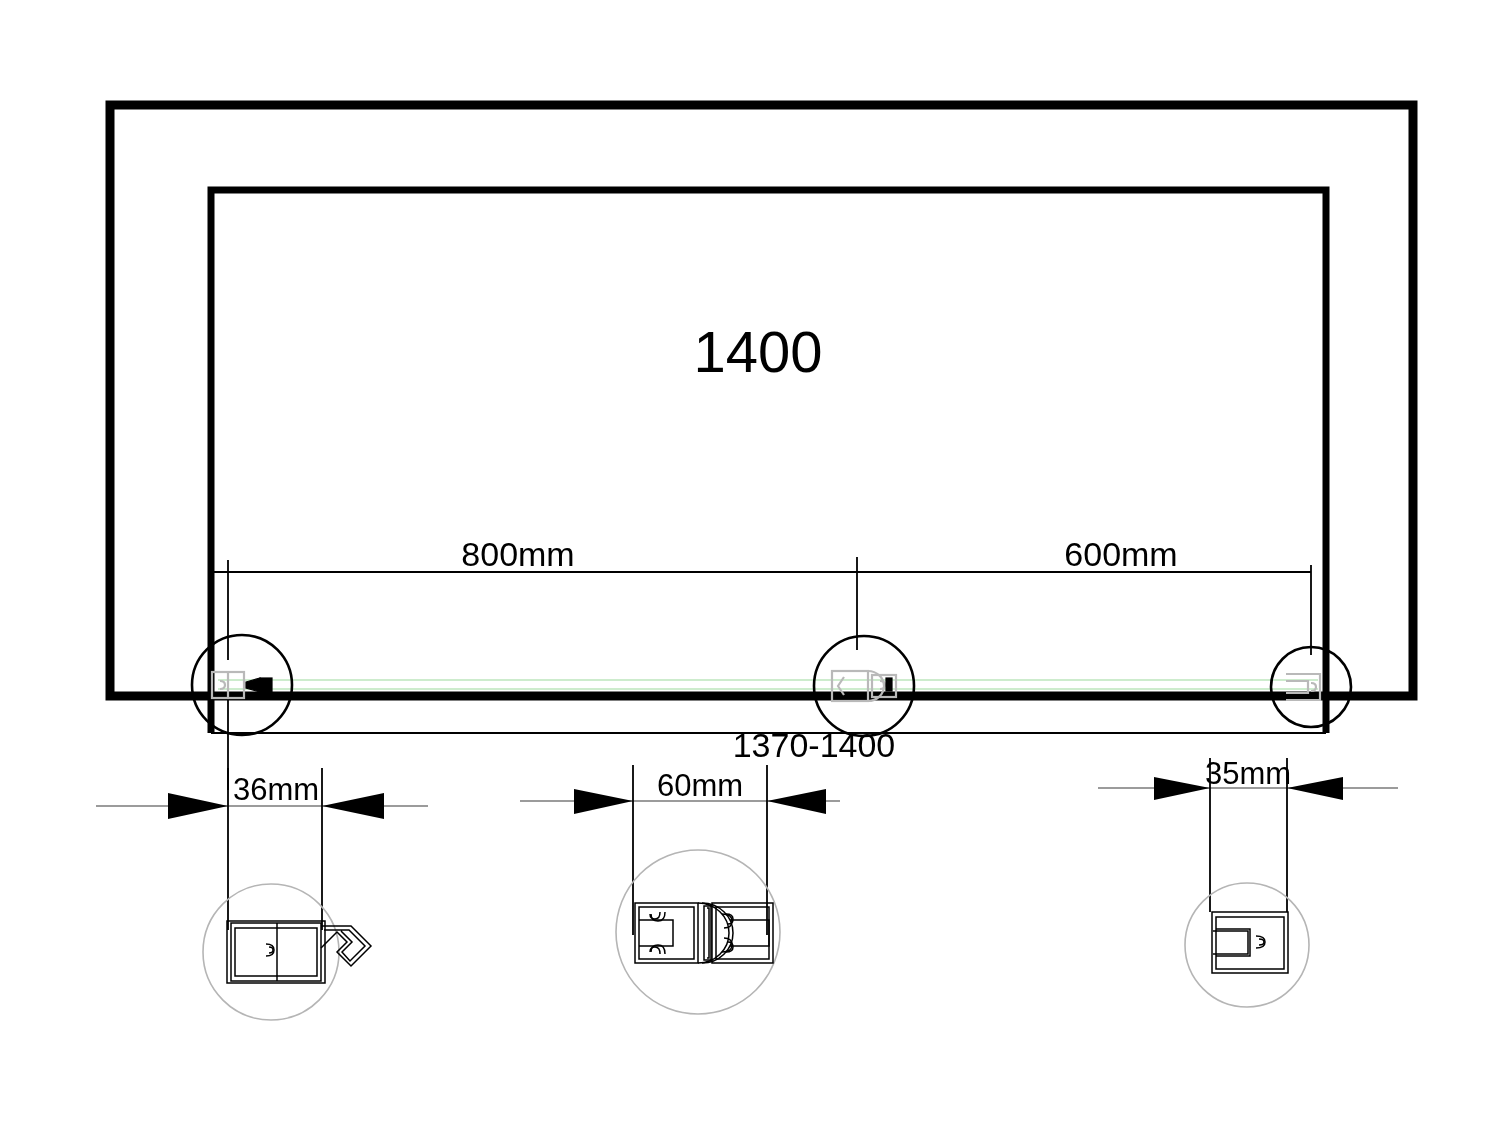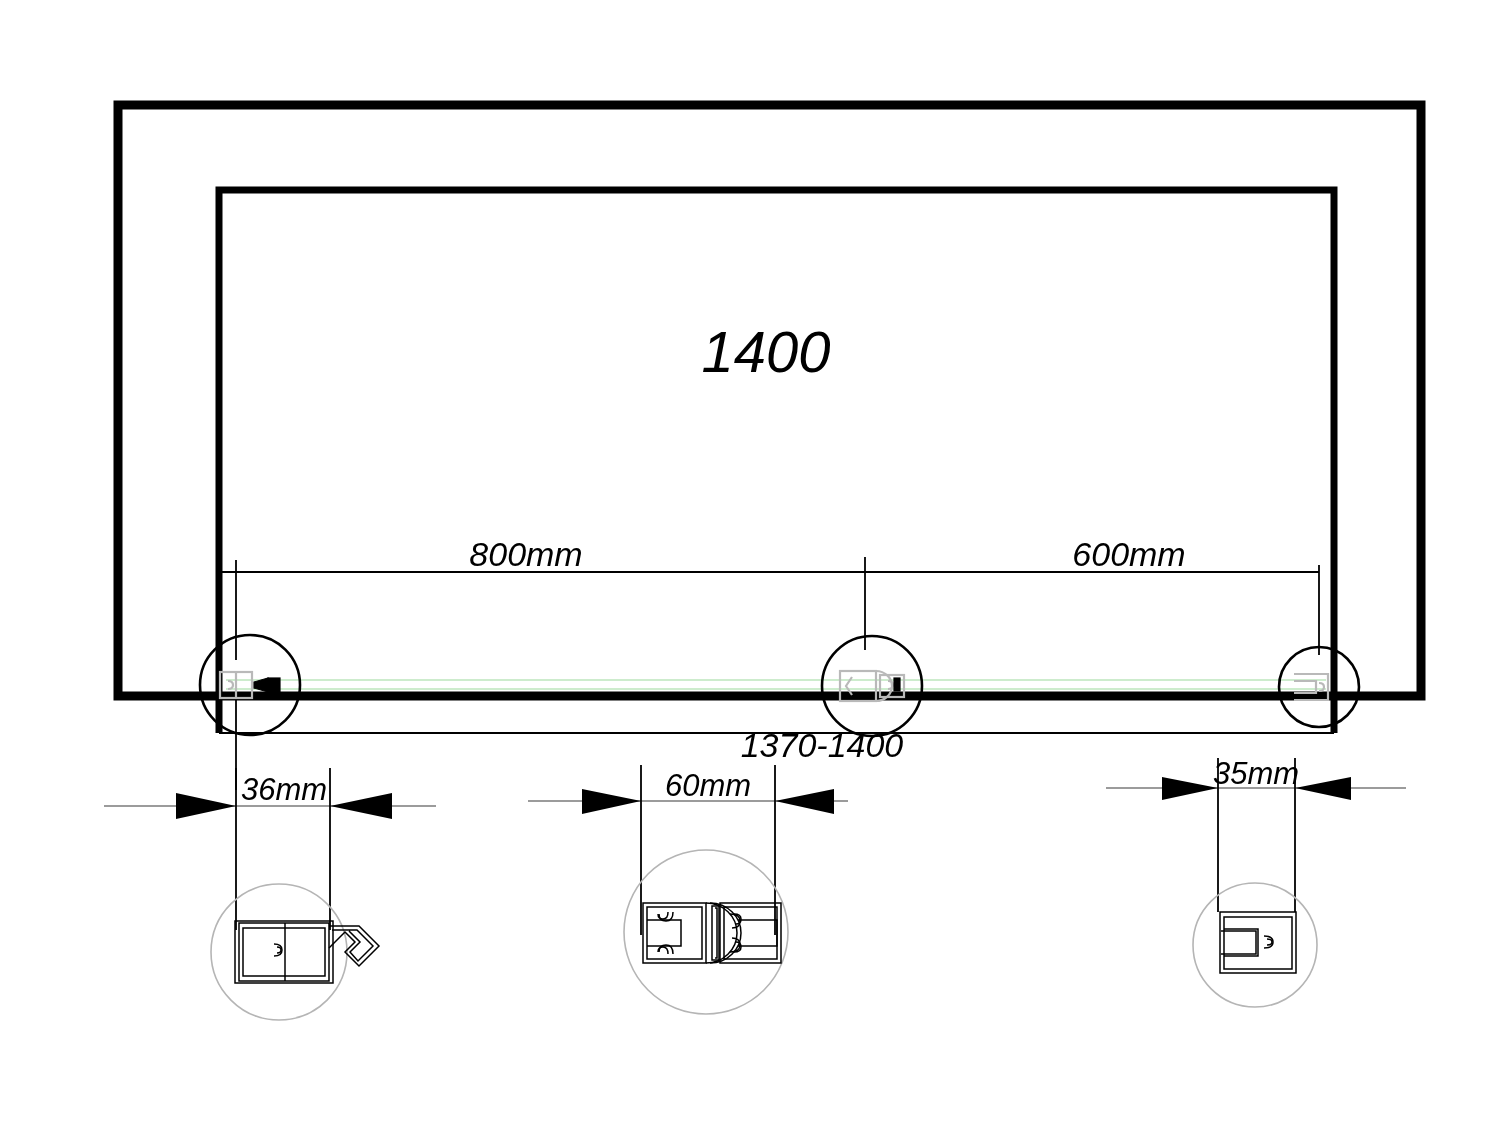--- a/index.html
+++ b/index.html
@@ -10,25 +10,24 @@
   }
   body {
     width: 1500px;
     height: 1125px;
     font-family: "Liberation Sans", sans-serif;
     overflow: hidden;
     position: relative;
   }
   #drawing-root {
     position: absolute;
-    left: 16px;
+    left: 8px;
     top: 0;
     width: 1347px;
     height: 1125px;
-    font-style: italic;
   }
   svg.cad {
     display: block;
     width: 1500px;
     height: 1125px;
     background: #ffffff;
   }
   text {
     font-family: "Liberation Sans", sans-serif;
     fill: #000000;

